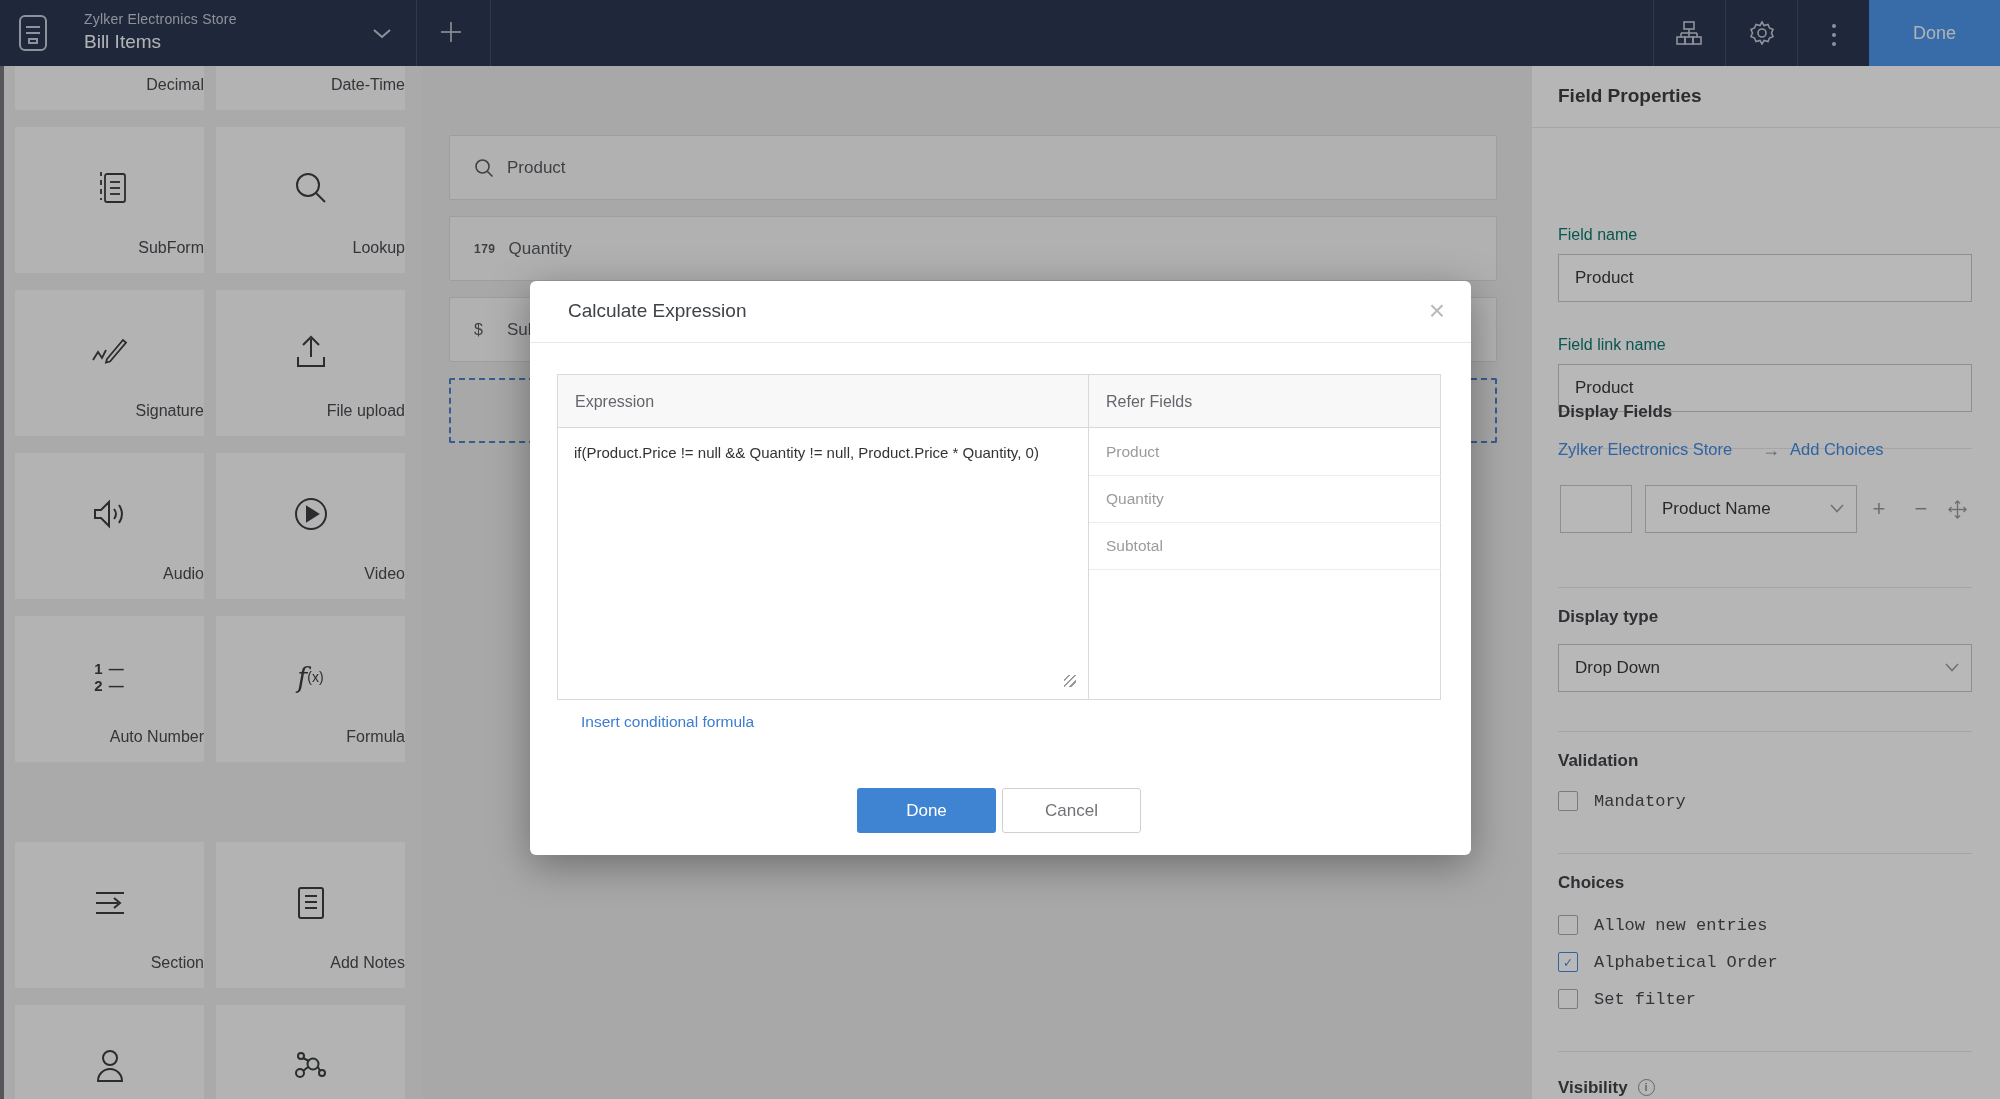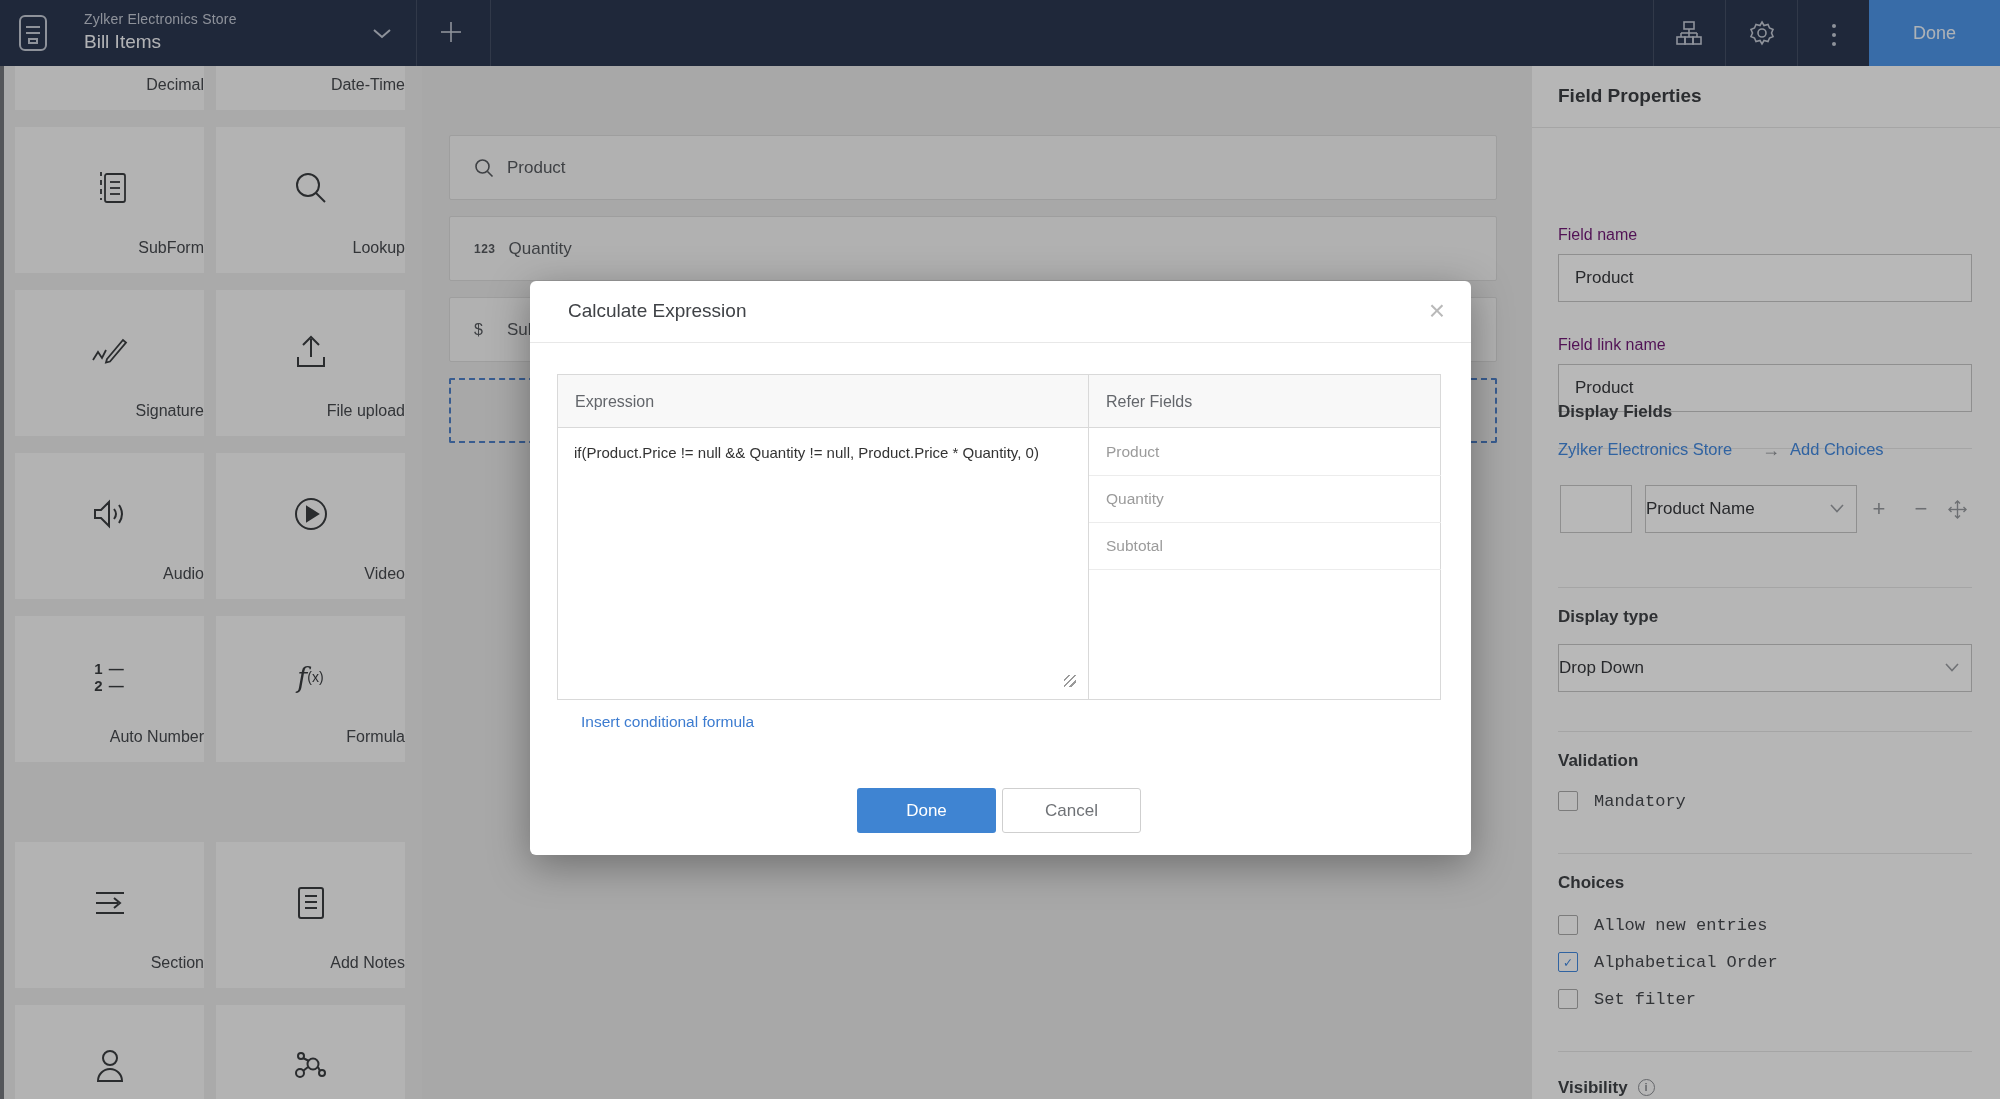--- a/index.html
+++ b/index.html
@@ -39,29 +39,29 @@
            border-radius:2px; display:flex; align-items:center; padding-left:24px; gap:13px; cursor:pointer; }
   .fcard .flabel { font-size:17px; color:#56595e; }
   .ficon-123 { font-size:12px; font-weight:700; color:#56595e; letter-spacing:.5px; }
   .ficon-usd { font-size:16px; color:#56595e; width:20px; }
   .dropzone { position:absolute; left:27px; top:312px; width:1048px; height:65px; border:2px dashed #4d7fc6; border-radius:2px; }
 
   
   .rpanel { position:absolute; left:1532px; top:66px; width:468px; height:1033px; background:#fafafa; overflow:hidden; z-index:1; }
   .rp-header { position:absolute; left:0; top:0; width:468px; height:62px; border-bottom:1px solid #e2e2e2; }
   .rp-header .rp-title { position:absolute; left:26px; top:19px; font-size:19px; font-weight:700; color:#3b3e42; }
-  .rp-label { position:absolute; left:26px; font-size:16px; color:#701a75; }
+  .rp-label { position:absolute; left:26px; font-size:16px; color:#0f766e; }
   .rp-heading { position:absolute; left:26px; font-size:17px; font-weight:700; color:#3f4246; }
   .rp-input { position:absolute; left:26px; width:414px; height:48px; background:#fdfdfd; border:1px solid #c4c4c4;
               font-size:17px; color:#37393d; display:flex; align-items:center; padding-left:16px; }
   .rp-div { position:absolute; left:26px; width:414px; height:1px; background:#e3e3e3; }
   .rp-link { position:absolute; font-size:16.5px; color:#4388dd; cursor:pointer; }
   .rp-arrow { position:absolute; font-size:18px; color:#8a8d92; }
   .rp-select { position:absolute; background:#fdfdfd; border:1px solid #c4c4c4; display:flex; align-items:center;
-               padding-left:0; font-size:17px; color:#37393d; cursor:pointer; }
+               padding-left:16px; font-size:17px; color:#37393d; cursor:pointer; }
   .rp-select .sel-chevron { position:absolute; right:12px; top:50%; margin-top:-5px; }
   .mini-btn { position:absolute; width:26px; height:26px; display:flex; align-items:center; justify-content:center;
               color:#96999e; font-size:22px; cursor:pointer; }
   .cbrow { position:absolute; left:26px; display:flex; align-items:center; gap:16px; cursor:pointer;font-family:Liberation Mono, monospace; }
   .cbox { width:20px; height:20px; border:1.5px solid #a9a9a9; border-radius:2px; background:#fdfdfd;
           display:flex; align-items:center; justify-content:center; font-size:14px; color:transparent; }
   .cbox.checked { border-color:#4388dd; color:#4388dd; }
   .cblabel { font-size:17px; color:#46494e; }
   .info-i { display:inline-flex; width:17px; height:17px; border:1px solid #8a8d92; border-radius:50%;
             align-items:center; justify-content:center; font-size:11px; color:#8a8d92; margin-left:10px; vertical-align:2px; }
@@ -291,21 +291,21 @@
   <div class="fcard" style="top:69px">
     <span>
       <svg width="20" height="20" viewBox="0 0 20 20" fill="none" stroke="#56595e" stroke-width="1.6">
         <circle cx="8.5" cy="8.5" r="6.5"></circle>
           <line x1="13.5" y1="13.5" x2="18.5" y2="18.5"></line>
       </svg>
     </span>
     <span class="flabel">Product</span>
   </div>
   <div class="fcard" style="top:150px">
-    <span class="ficon-123">123</span>
+    <span class="ficon-123">179</span>
     <span class="flabel">Quantity</span>
   </div>
   <div class="fcard" style="top:231px">
     <span class="ficon-usd">$</span>
     <span class="flabel">Subtotal</span>
   </div>
   <div class="dropzone"></div>
 </div>
 
 <div class="rpanel">

